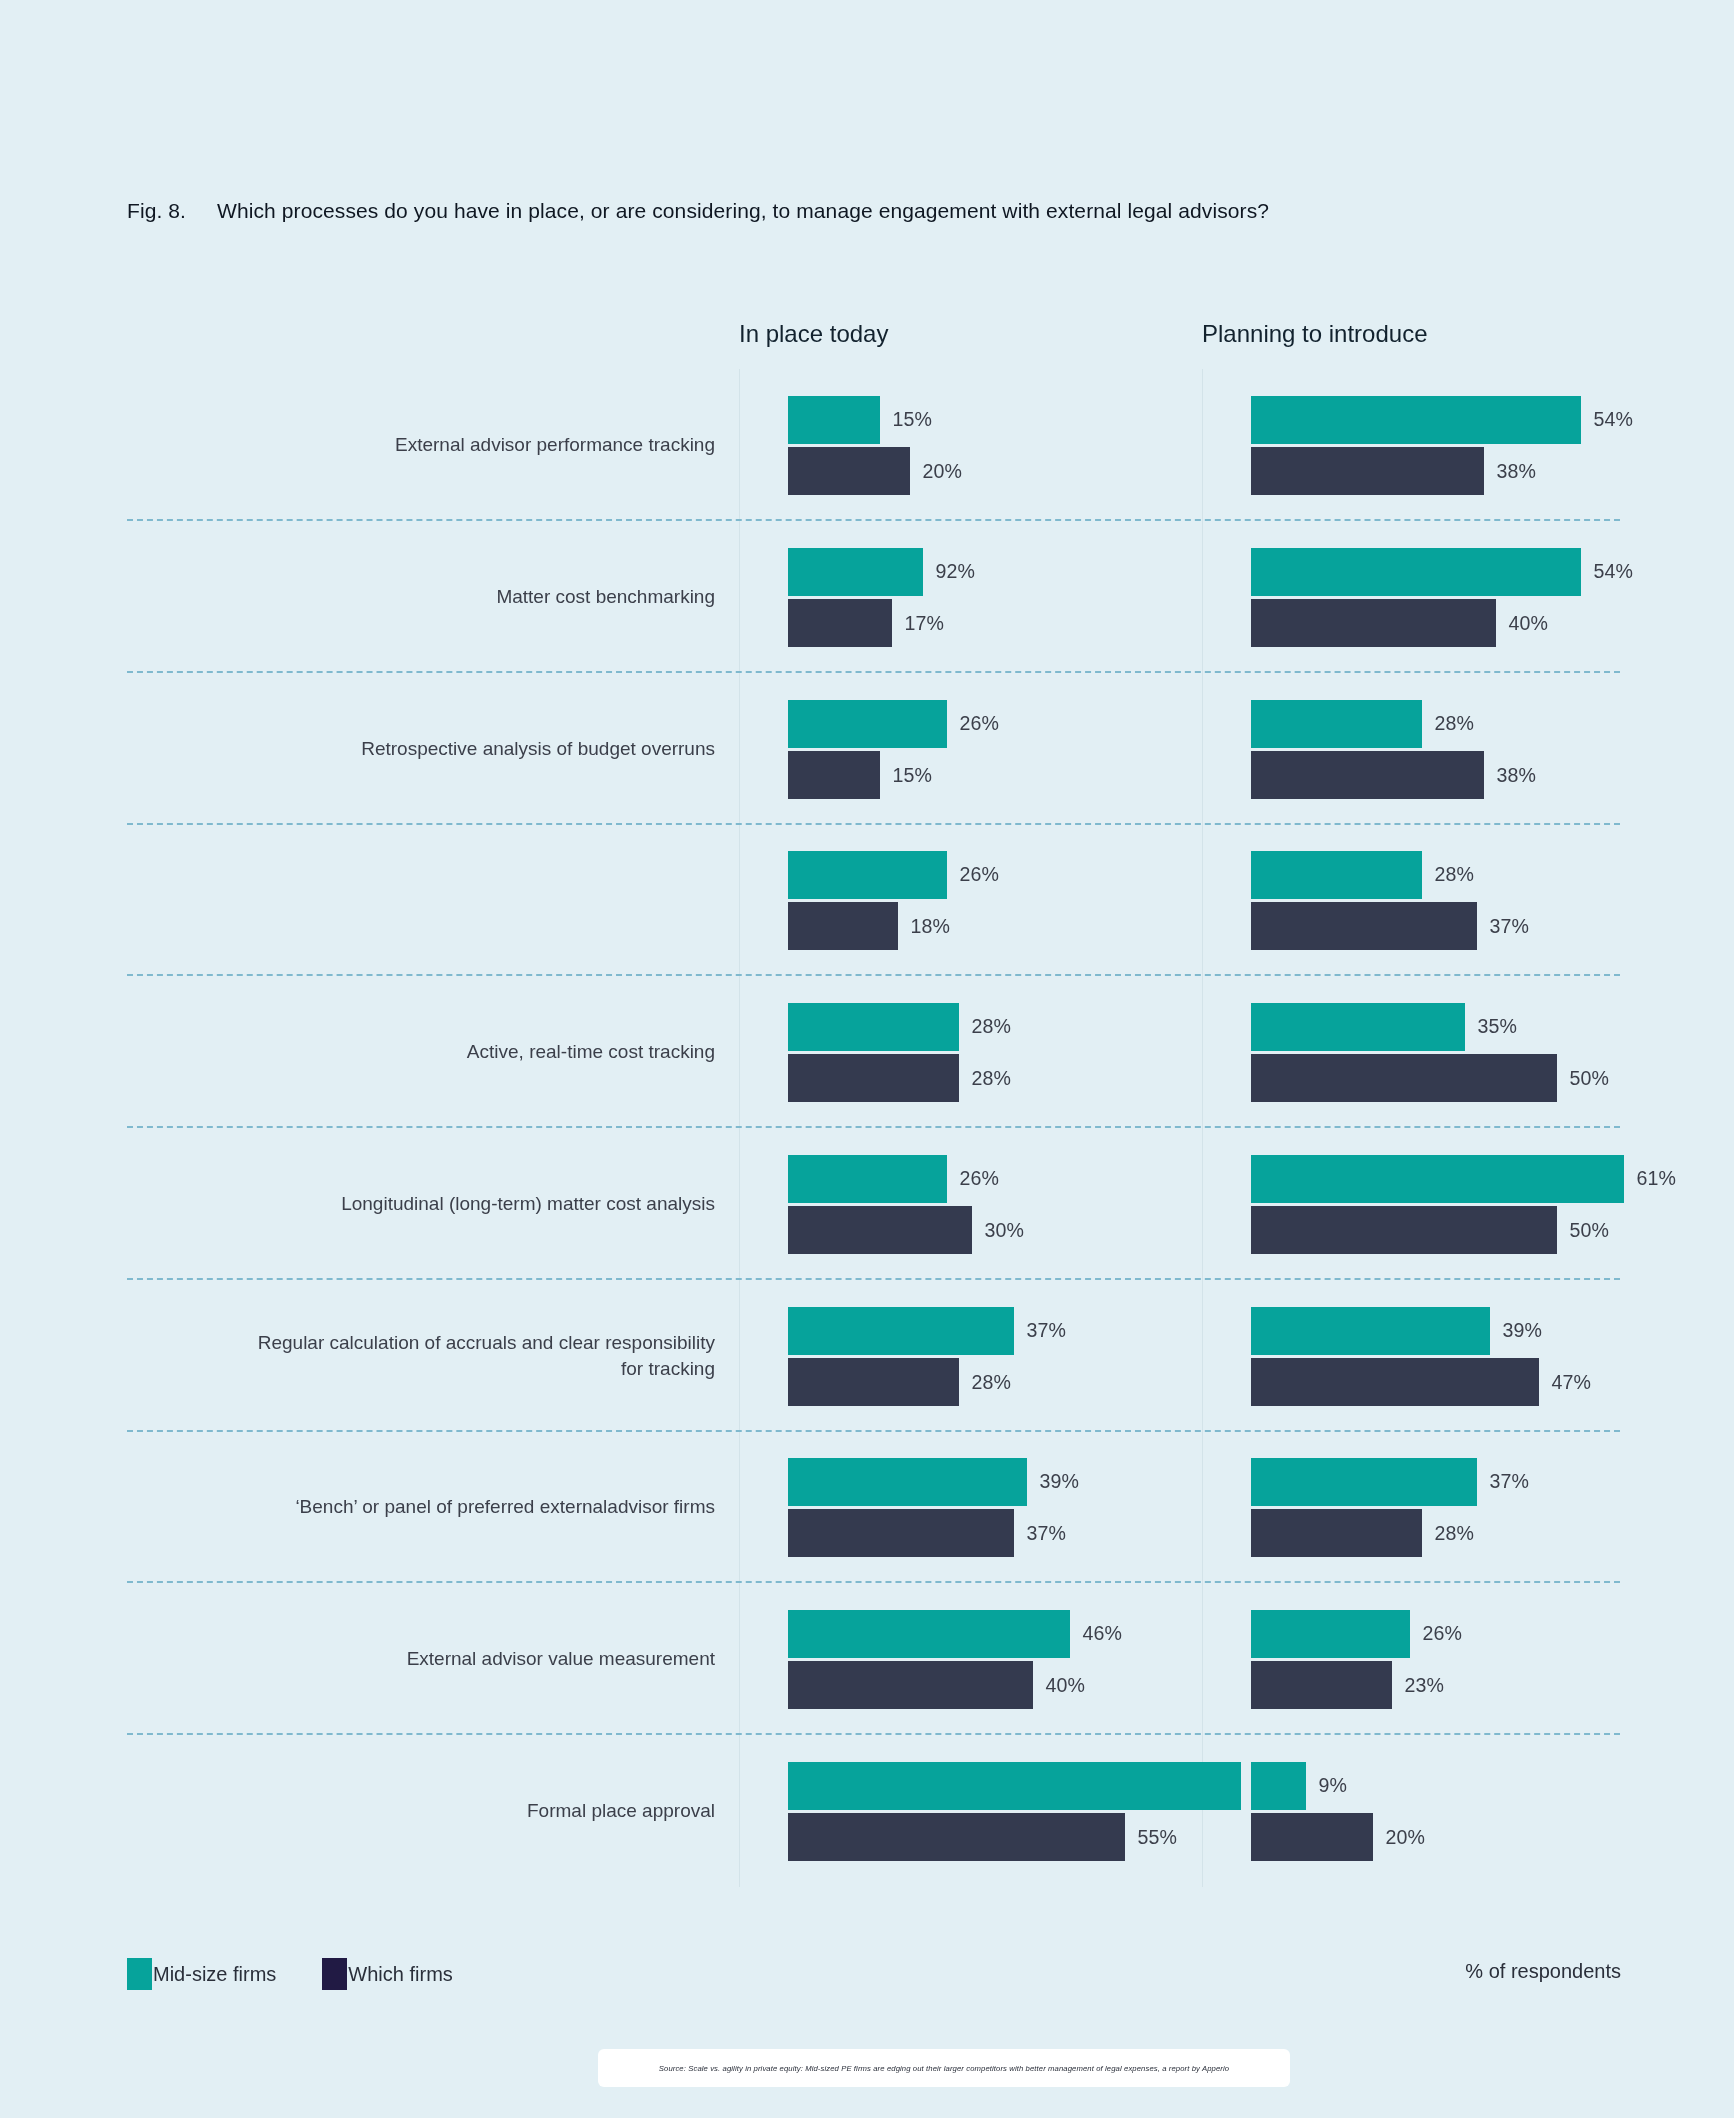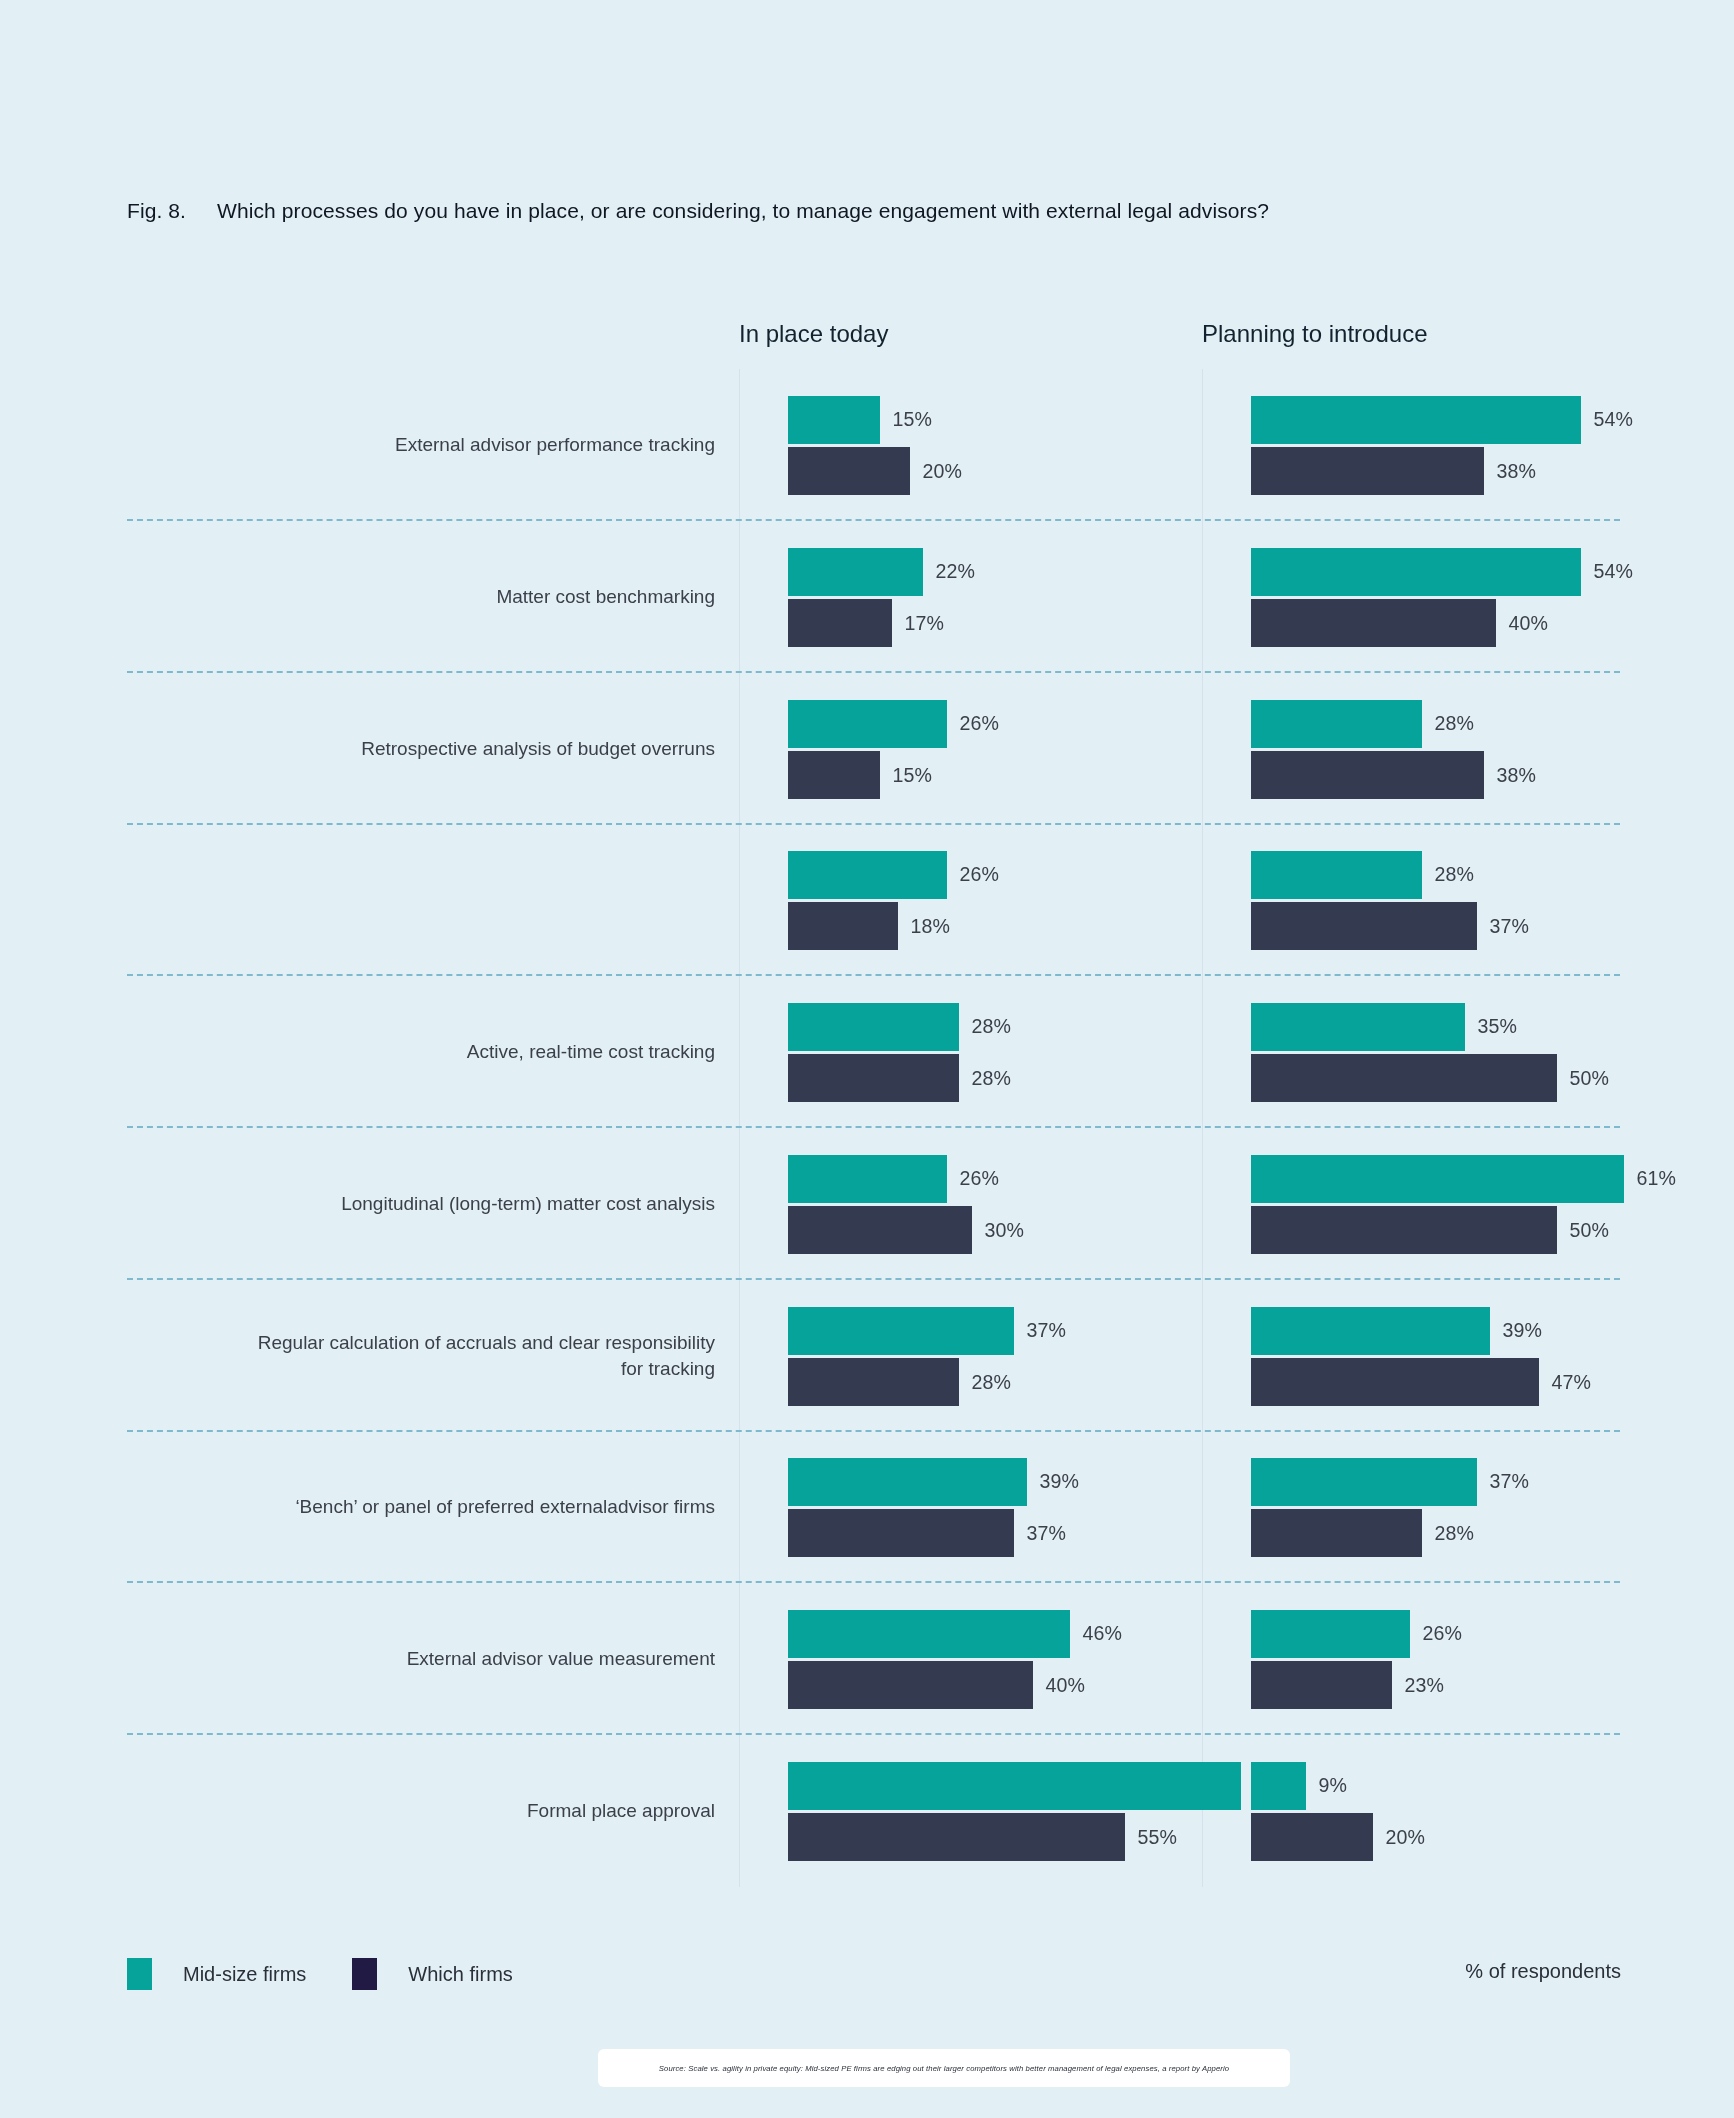--- a/index.html
+++ b/index.html
@@ -122,21 +122,21 @@
     position: absolute;
     left: 127px;
     top: 1958px;
     display: flex;
     align-items: center;
     gap: 46px;
   }
   .legend-item {
     display: flex;
     align-items: center;
-    gap: 31px;
+    gap: 1px;
   }
   .legend-swatch { width: 25px; height: 32px; flex: 0 0 25px; }
   .legend-label { color: #2a2f3a; font-size: 20px; white-space: nowrap; }
 
   #axis-note {
     position: absolute;
     right: 114px;
     top: 1960px;
     color: #2a2f3a;
     font-size: 20px;
@@ -207,21 +207,21 @@
           </div>
           <div class="row-divider"></div>
         </div>
         <div class="row" style="top: 152px;">
           <div class="row-label">
             <div>Matter cost benchmarking</div>
           </div>
           <div class="group c0">
             <div class="bar-wrap mid">
               <div class="bar mid" title="Mid-size firms" style="width: 135px;"></div>
-              <span class="bar-value">22%</span>
+              <span class="bar-value">92%</span>
             </div>
             <div class="bar-wrap large">
               <div class="bar large" title="Large firms" style="width: 104px;"></div>
               <span class="bar-value">17%</span>
             </div>
           </div>
           <div class="group c1">
             <div class="bar-wrap mid">
               <div class="bar mid" title="Mid-size firms" style="width: 330px;"></div>
               <span class="bar-value">54%</span>

